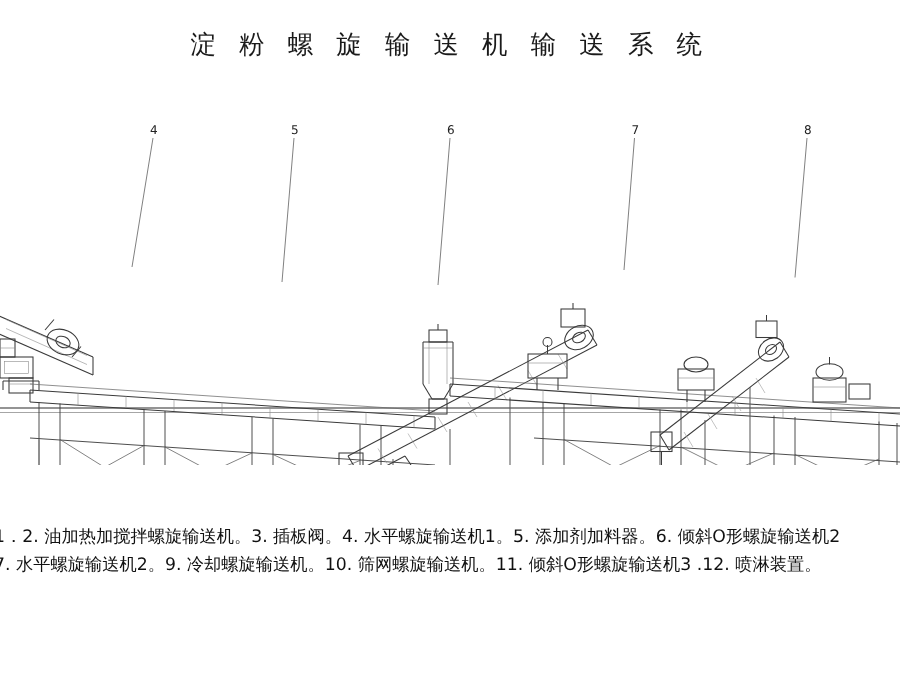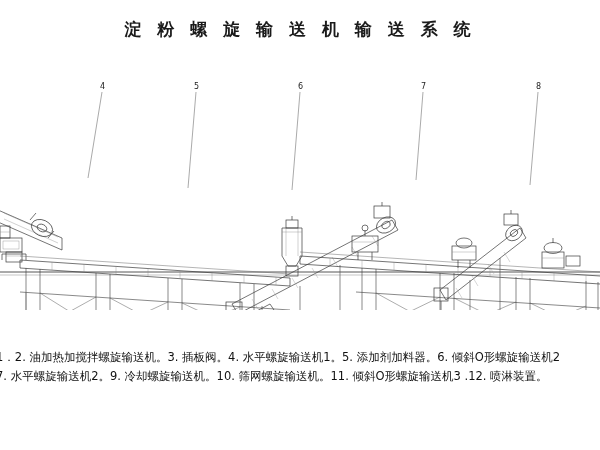--- a/index.html
+++ b/index.html
@@ -21,21 +21,21 @@
     height: 450px;
     background: #ffffff;
   }
   #title {
     position: absolute;
     top: 18px;
     left: 0;
     width: 600px;
     text-align: center;
     font-size: 17px;
-    font-weight: 700;
+    font-weight: 400;
     letter-spacing: 5px;
     color: #1a1a1a;
     font-family: "DejaVu Sans", sans-serif;
   }
   #drawing {
     position: absolute;
     top: 60px;
     left: 0;
     width: 600px;
     height: 250px;

